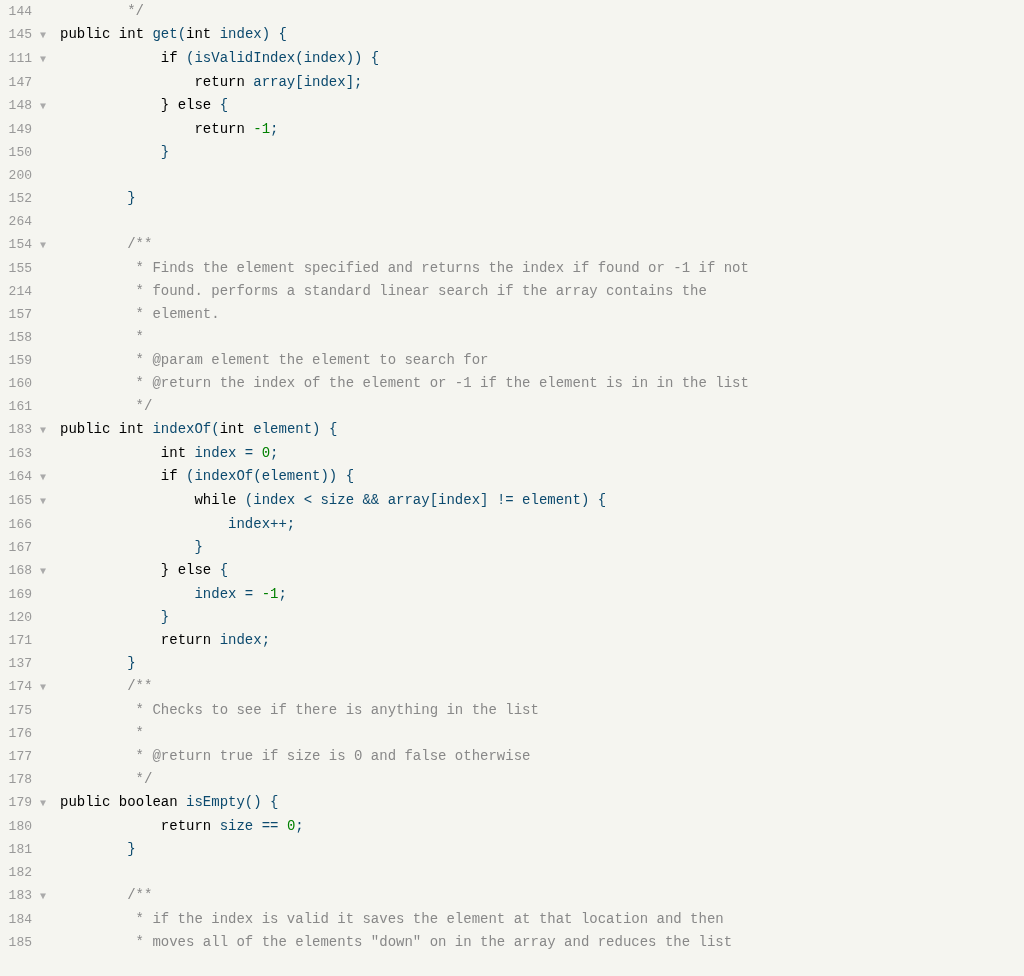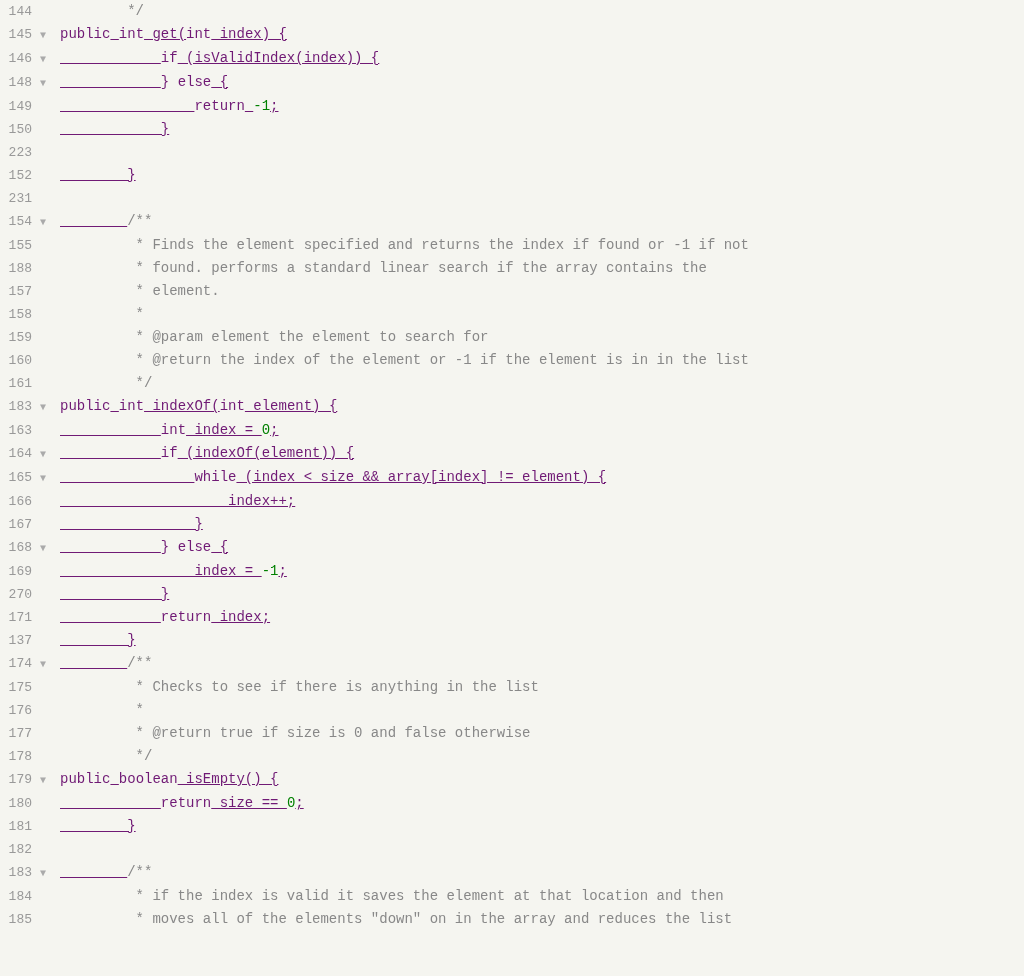--- a/index.html
+++ b/index.html
@@ -46,87 +46,92 @@
       flex-shrink: 0;
       padding-top: 1px;
     }
 
     .code-content {
       padding-left: 4px;
       white-space: pre;
       flex: 1;
     }
 
-    .kw { color: #701a75; font-weight: normal; } 
+    .kw { color: #000000; font-weight: normal; } 
     .cm { color: #888; } 
     .num { color: #008000; } 
-    .plain { color: #701a75; text-decoration: underline; }
+    .plain { color: #0c4a6e; }
   </style>
 </head>
 <body>
 
 <div class="code-container">
   <div id="code-lines">
       <div class="code-row">
         <span class="line-num">144</span>
         <span class="fold-arrow"> </span>
         <span class="code-content"><span class="cm">        */</span></span>
       </div>
       <div class="code-row">
         <span class="line-num">145</span>
         <span class="fold-arrow">▼</span>
         <span class="code-content"><span class="kw">public</span><span class="plain"> </span><span class="kw">int</span><span class="plain"> get(</span><span class="kw">int</span><span class="plain"> index) {</span></span>
       </div>
       <div class="code-row">
-        <span class="line-num">146</span>
+        <span class="line-num">111</span>
         <span class="fold-arrow">▼</span>
         <span class="code-content"><span class="plain">            </span><span class="kw">if</span><span class="plain"> (isValidIndex(index)) {</span></span>
       </div>
       <div class="code-row">
+        <span class="line-num">147</span>
+        <span class="fold-arrow"> </span>
+        <span class="code-content"><span class="plain">                </span><span class="kw">return</span><span class="plain"> array[index];</span></span>
+      </div>
+      <div class="code-row">
         <span class="line-num">148</span>
         <span class="fold-arrow">▼</span>
         <span class="code-content"><span class="plain">            </span><span class="kw">} else</span><span class="plain"> {</span></span>
       </div>
       <div class="code-row">
         <span class="line-num">149</span>
         <span class="fold-arrow"> </span>
         <span class="code-content"><span class="plain">                </span><span class="kw">return</span><span class="plain"> </span><span class="num">-1</span><span class="plain">;</span></span>
       </div>
       <div class="code-row">
         <span class="line-num">150</span>
         <span class="fold-arrow"> </span>
         <span class="code-content"><span class="plain">            }</span></span>
       </div>
       <div class="code-row">
-        <span class="line-num">223</span>
+        <span class="line-num">200</span>
         <span class="fold-arrow"> </span>
         <span class="code-content"></span>
       </div>
       <div class="code-row">
         <span class="line-num">152</span>
         <span class="fold-arrow"> </span>
         <span class="code-content"><span class="plain">        }</span></span>
       </div>
       <div class="code-row">
-        <span class="line-num">231</span>
+        <span class="line-num">264</span>
         <span class="fold-arrow"> </span>
         <span class="code-content"></span>
       </div>
       <div class="code-row">
         <span class="line-num">154</span>
         <span class="fold-arrow">▼</span>
         <span class="code-content"><span class="plain">        </span><span class="cm">/**</span></span>
       </div>
       <div class="code-row">
         <span class="line-num">155</span>
         <span class="fold-arrow"> </span>
         <span class="code-content"><span class="cm">         * Finds the element specified and returns the index if found or -1 if not</span></span>
       </div>
       <div class="code-row">
-        <span class="line-num">188</span>
+        <span class="line-num">214</span>
         <span class="fold-arrow"> </span>
         <span class="code-content"><span class="cm">         * found. performs a standard linear search if the array contains the</span></span>
       </div>
       <div class="code-row">
         <span class="line-num">157</span>
         <span class="fold-arrow"> </span>
         <span class="code-content"><span class="cm">         * element.</span></span>
       </div>
       <div class="code-row">
         <span class="line-num">158</span>
@@ -182,21 +187,21 @@
         <span class="line-num">168</span>
         <span class="fold-arrow">▼</span>
         <span class="code-content"><span class="plain">            </span><span class="kw">} else</span><span class="plain"> {</span></span>
       </div>
       <div class="code-row">
         <span class="line-num">169</span>
         <span class="fold-arrow"> </span>
         <span class="code-content"><span class="plain">                index = </span><span class="num">-1</span><span class="plain">;</span></span>
       </div>
       <div class="code-row">
-        <span class="line-num">270</span>
+        <span class="line-num">120</span>
         <span class="fold-arrow"> </span>
         <span class="code-content"><span class="plain">            }</span></span>
       </div>
       <div class="code-row">
         <span class="line-num">171</span>
         <span class="fold-arrow"> </span>
         <span class="code-content"><span class="plain">            </span><span class="kw">return</span><span class="plain"> index;</span></span>
       </div>
       <div class="code-row">
         <span class="line-num">137</span>

